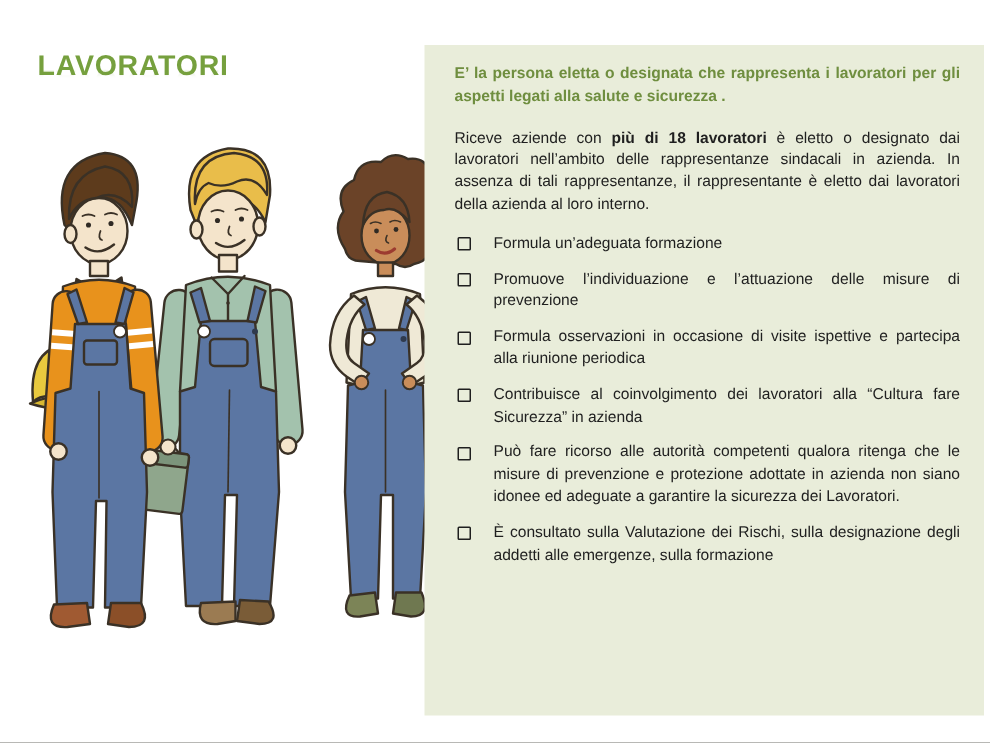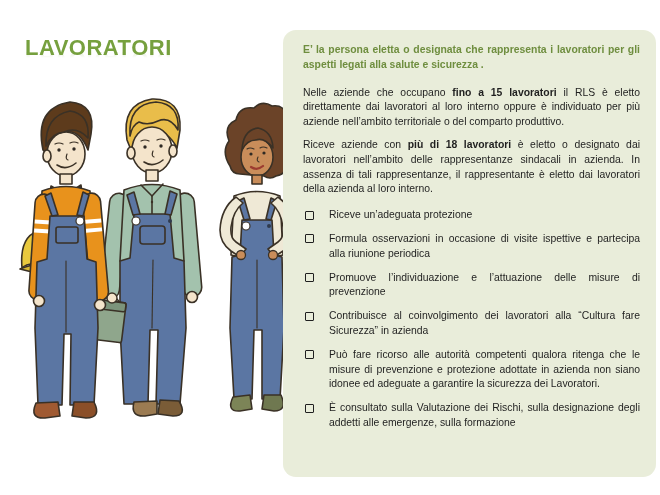--- a/index.html
+++ b/index.html
@@ -1,23 +1,23 @@
 <!DOCTYPE html>
 <html><head>
 <meta charset="utf-8">
 <style>
   html,body{margin:0;padding:0;background:#888;}
   .slide{position:relative;width:660px;height:495px;background:#ffffff;overflow:hidden;
          font-family:"Liberation Sans",sans-serif;margin:0 auto;}
-  .title{position:absolute;left:25px;top:22px;font-size:22px;font-weight:bold;color:#76a03e;
+  .title{position:absolute;left:25px;top:22px;font-size:19px;font-weight:bold;color:#76a03e;
          letter-spacing:.5px;line-height:1;
          -webkit-box-reflect:below -11px linear-gradient(rgba(0,0,0,0) 55%, rgba(0,0,0,.35));}
   .panel{position:absolute;left:283px;top:30px;width:373px;height:447px;background:#e9edda;
          box-sizing:border-box;padding:13px 16px 0 20px;color:#1f1f1f;
-         font-size:10.4px;line-height:14.8px;text-align:justify;overflow:hidden;border-radius:13px;}
+         font-size:10.4px;line-height:14.8px;text-align:justify;overflow:hidden;}
   .panel p{margin:0 0 8px 0;}
   .intro{color:#6f8e3f;font-weight:bold;margin-bottom:13px !important;}
   .rls{font-weight:bold;font-size:10.9px;margin-bottom:7px !important;}
   ul.duties{list-style:none;margin:11px 0 0 0;padding:0;}
   ul.duties li{position:relative;padding-left:26px;margin-bottom:9px;}
   .sq{position:absolute;left:2px;top:2.5px;width:7px;height:7px;border:1.4px solid #1f1f1f;
       border-radius:1px;background:transparent;}
   .workers{position:absolute;left:0;top:86px;width:286px;height:406px;}
 </style>
 </head>
@@ -162,27 +162,26 @@
 
       <path d="M233,399 Q226,414 240,413 L252,411 L250,397 Z" fill="#7c8457"></path>
       <path d="M281,397 Q288,413 274,413 L262,411 L264,397 Z" fill="#6f7850"></path>
     </g>
   </svg>
 
   <div class="panel">
     <p class="intro">E’ la persona eletta o designata che rappresenta i lavoratori per gli aspetti legati alla salute e sicurezza .</p>
 
 
-    <p><span>Nelle aziende che occupano </span><strong>fino a 15 lavoratori</strong><span> il RLS è eletto direttamente dai lavoratori al loro interno oppure è individuato per più aziende nell’ambito territoriale o del comparto produttivo.</span></p>
 
     <p><span>Riceve aziende con </span><strong>più di 18 lavoratori</strong><span> è eletto o designato dai lavoratori nell’ambito delle rappresentanze sindacali in azienda. In assenza di tali rappresentanze, il rappresentante è eletto dai lavoratori della azienda al loro interno.</span></p>
 
     <ul class="duties">
-      <li><span class="sq"></span><span>Riceve un’adeguata protezione</span></li>
+      <li><span class="sq"></span><span>Formula un’adeguata formazione</span></li>
+      <li><span class="sq"></span><span>Promuove l’individuazione e l’attuazione delle misure di prevenzione</span></li>
       <li><span class="sq"></span><span>Formula osservazioni in occasione di visite ispettive e partecipa alla riunione periodica</span></li>
-      <li><span class="sq"></span><span>Promuove l’individuazione e l’attuazione delle misure di prevenzione</span></li>
       <li><span class="sq"></span><span>Contribuisce al coinvolgimento dei lavoratori alla “Cultura fare Sicurezza” in azienda</span></li>
       <li><span class="sq"></span><span>Può fare ricorso alle autorità competenti qualora ritenga che le misure di prevenzione e protezione adottate in azienda non siano idonee ed adeguate a garantire la sicurezza dei Lavoratori.</span></li>
       <li><span class="sq"></span><span>È consultato sulla Valutazione dei Rischi, sulla designazione degli addetti alle emergenze, sulla formazione</span></li>
     </ul>
   </div>
 
 </div>
 
 </body></html>

